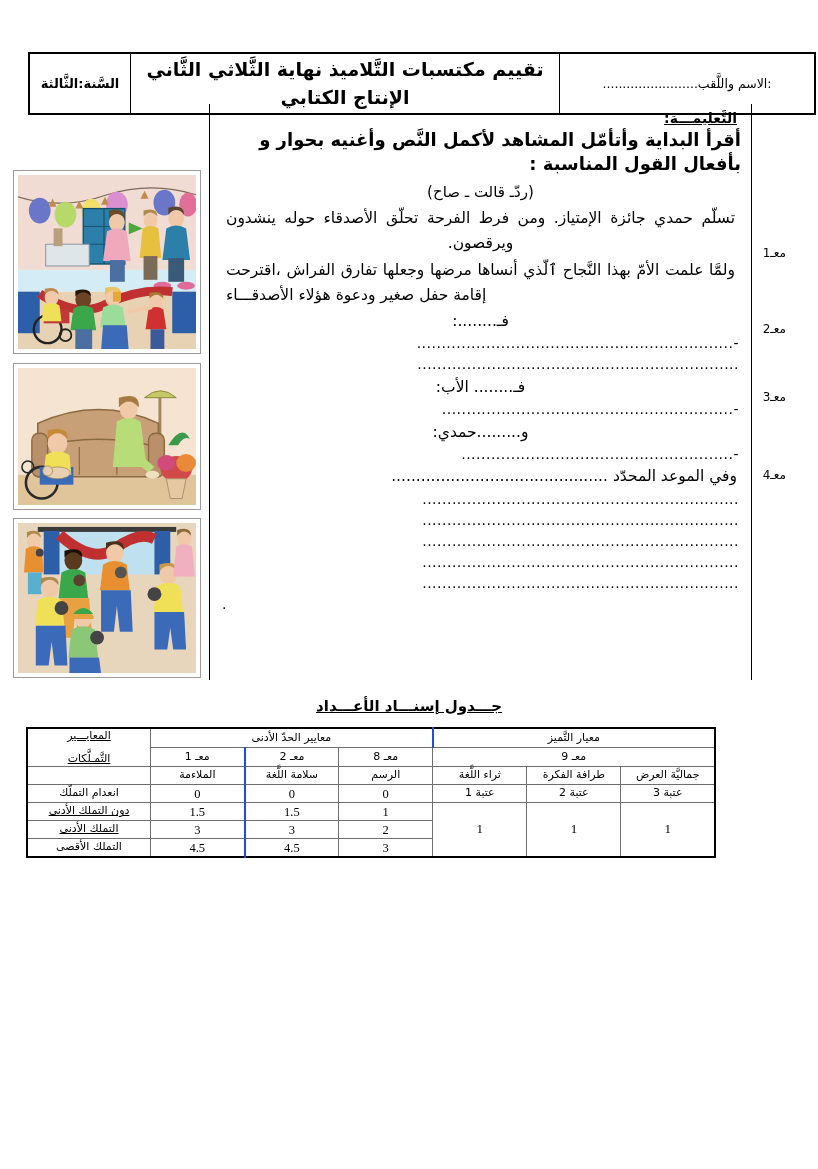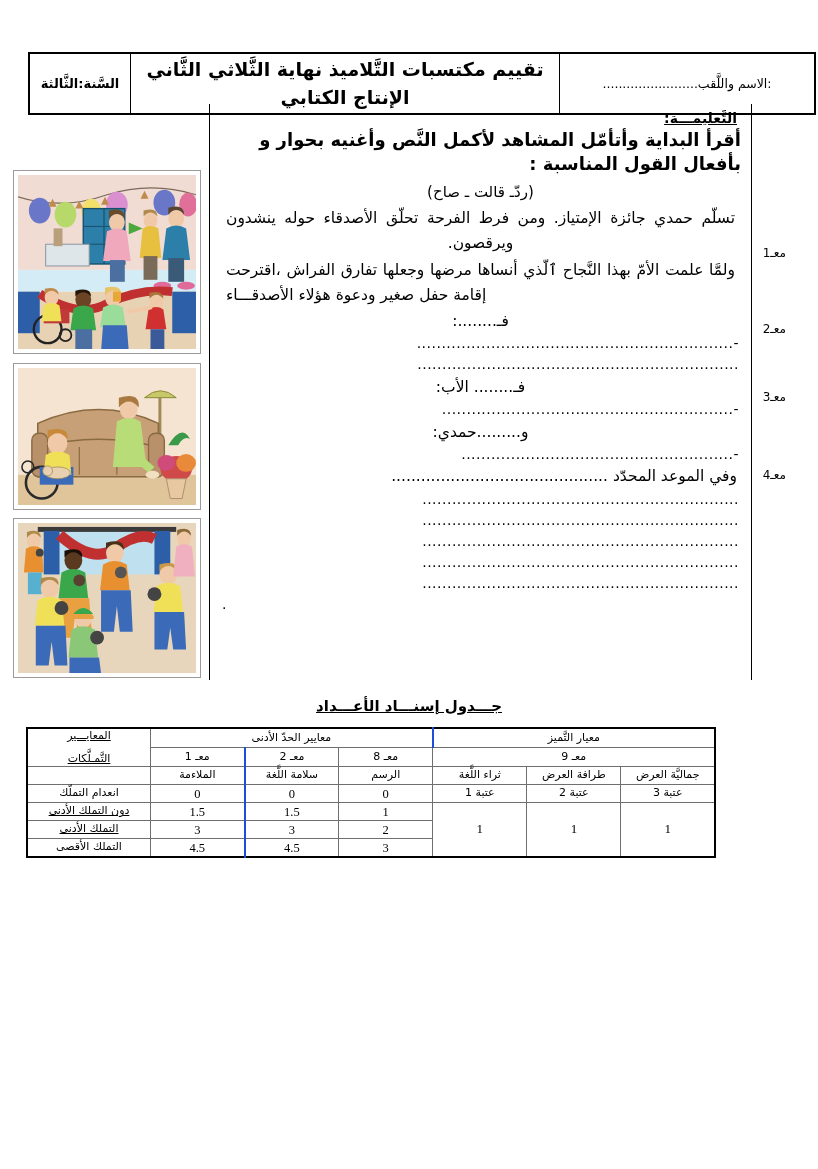--- a/index.html
+++ b/index.html
@@ -433,21 +433,21 @@
 
       <tr>
         <td class="crit-head-bot" colspan="3">معـ 9</td>
         <td class="col-cell">معـ 8</td>
         <td class="col-cell">معـ 2</td>
         <td class="col-cell thick-r">معـ 1</td>
       </tr>
 
       <tr>
         <td>جماليَّة العرض</td>
-        <td>طرافة العرض</td>
+        <td>طرافة الفكرة</td>
         <td>ثراء اللَّغة</td>
         <td>الرسم</td>
         <td>سلامة اللَّغة</td>
         <td class="thick-r">الملاءمة</td>
         <td></td>
       </tr>
 
       <tr>
         <td>عتبة 3</td>
         <td>عتبة 2</td>

